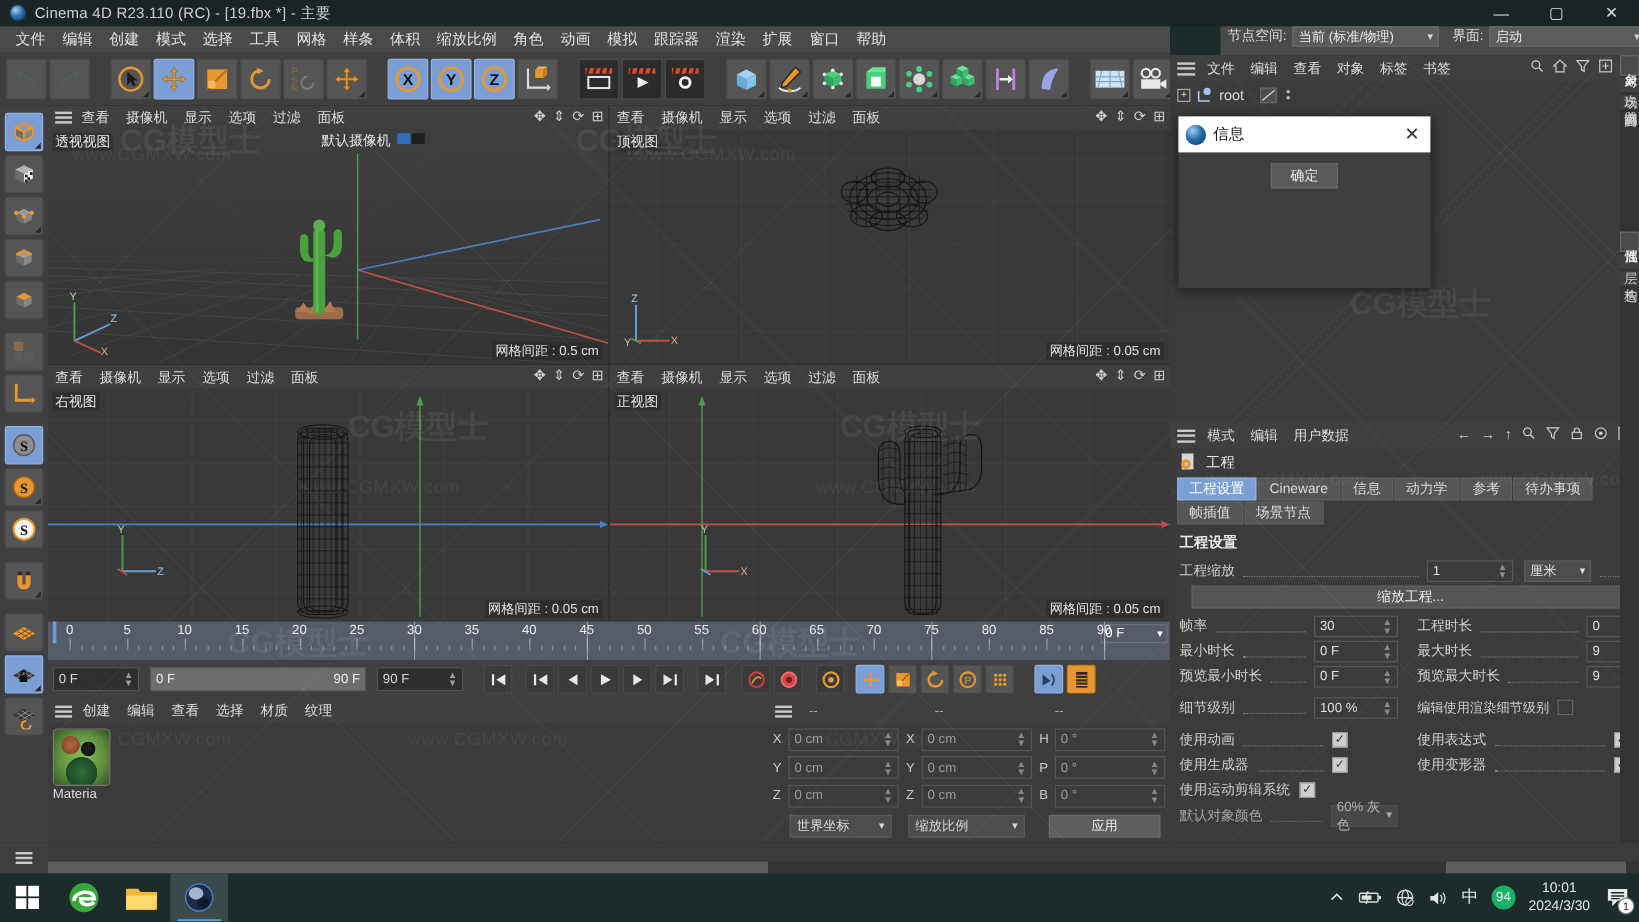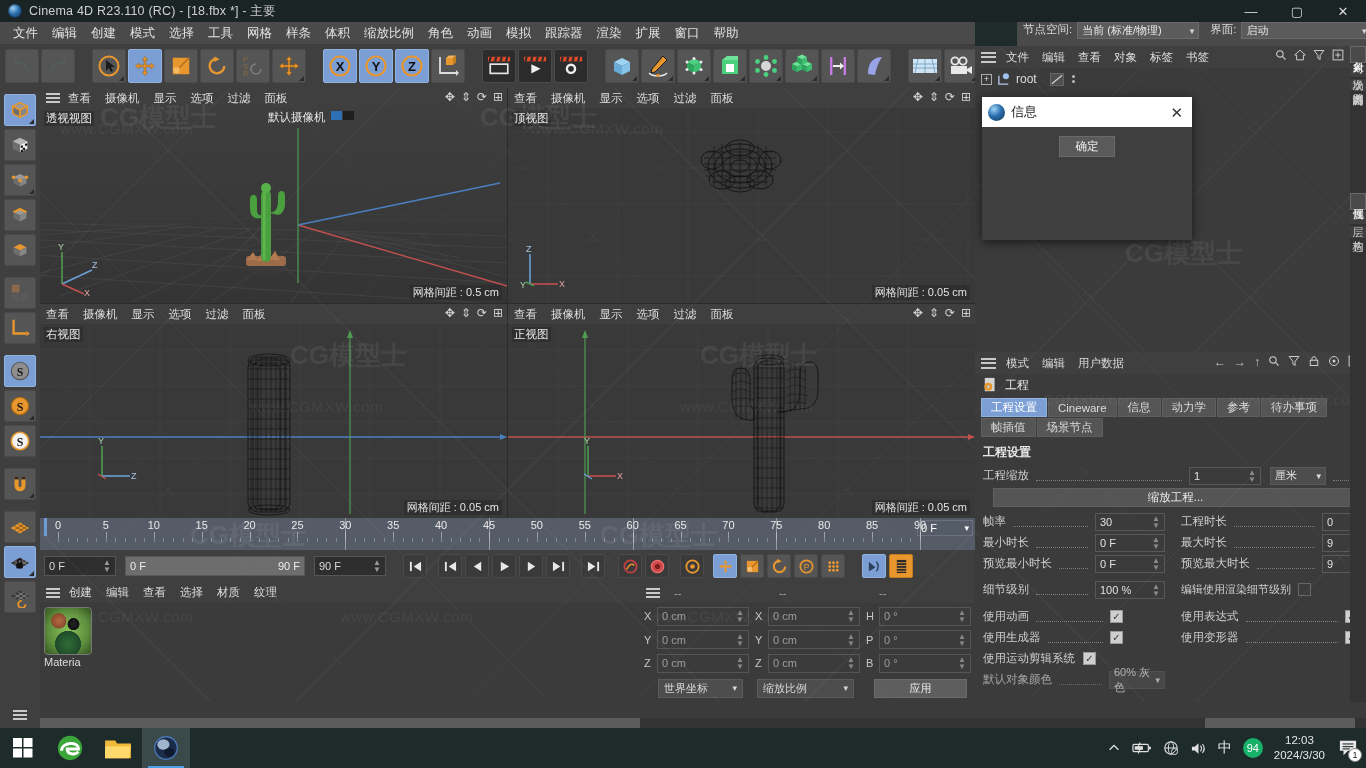--- a/index.html
+++ b/index.html
@@ -236,21 +236,21 @@
   }
   svg { display:block; }
 </style>
 </head>
 <body>
 
 <div id="app">
 
   <div class="titlebar">
     <div class="tb-icon"></div>
-    <div class="tb-title">Cinema 4D R23.110 (RC) - [18.fbx *] - 主要</div>
+    <div class="tb-title">Cinema 4D R23.110 (RC) - [19.fbx *] - 主要</div>
     <div class="tb-btns">
       <div class="tb-btn">—</div>
       <div class="tb-btn">▢</div>
       <div class="tb-btn close">✕</div>
     </div>
   </div>
 
   <div class="menubar" id="menubar">
       <div class="mi">文件</div>
       <div class="mi">编辑</div>
@@ -1641,21 +1641,21 @@
       <span>
         <svg width="17" height="15" viewBox="0 0 18 16">
             <path d="M2 6 L5 6 L9 2.5 L9 13.5 L5 10 L2 10 Z" fill="#e0e0e0"></path>
             <path d="M11 5 Q13.5 8 11 11" fill="none" stroke="#e0e0e0" stroke-width="1.2"></path>
             <path d="M13.2 3.2 Q17 8 13.2 12.8" fill="none" stroke="#e0e0e0" stroke-width="1.2"></path>
           </svg>
       </span>
       <span style="font-size:14px;">中</span>
       <span class="greenbadge">94</span>
       <div class="trayclock">
-        <div>12:03</div>
+        <div>10:01</div>
         <div>2024/3/30</div>
       </div>
       <span class="notif">
         <svg width="20" height="18" viewBox="0 0 22 20">
             <path d="M2 2 L20 2 L20 13 L11 13 L6 18 L6 13 L2 13 Z" fill="#e8e8e8"></path>
             <g stroke="#1e2b2b" stroke-width="1.2">
               <line x1="5" y1="5.5" x2="17" y2="5.5"></line>
               <line x1="5" y1="8.5" x2="17" y2="8.5"></line>
               <line x1="5" y1="11" x2="13" y2="11"></line>
             </g>

